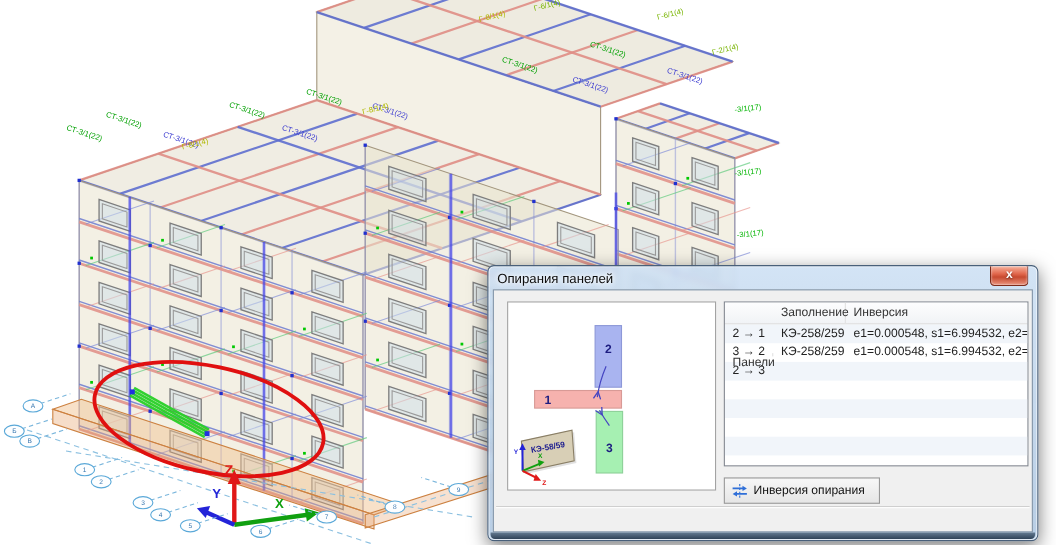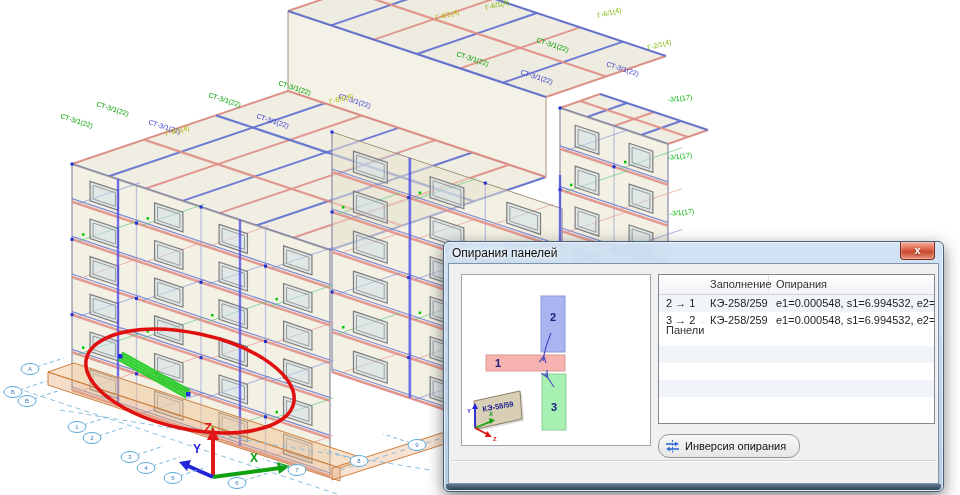--- a/index.html
+++ b/index.html
@@ -41,21 +41,21 @@
   .th:nth-child(2){width:66px;text-align:center;}
   .th:nth-child(3){flex:1;border-right:none;}
   .trow{display:flex;height:17px;line-height:17px;}
   .trow.alt{background:#f1f5fa;align-items:center;}
   .td{padding:0 0 0 7px;white-space:nowrap;overflow:hidden;}
   .td:nth-child(1){width:44px;}
   .td:nth-child(2){width:66px;}
   .td:nth-child(3){flex:1;}
 
   .invertbtn{position:absolute;left:209px;top:170px;width:142px;height:24px;
-          border:1px solid #989898;border-radius:11px;
+          border:1px solid #989898;border-radius:0;
           background:linear-gradient(#f7f7f7,#e6e6e6);
           font-size:11px;color:#111;display:flex;align-items:center;gap:5px;
           padding:0 6px;cursor:pointer;font-family:"Liberation Sans",sans-serif;}
   .groove{position:absolute;left:2px;right:2px;top:196px;height:2px;
           border-top:1px solid #cfcfcf;border-bottom:1px solid #fff;}
 </style>
 </head>
 <body>
 
 <div class="stage">
@@ -506,32 +506,37 @@
               <text x="31" y="166" font-size="6" font-weight="bold" fill="#e01818">Z</text>
             </g>
           </g>
         </svg>
       </div>
 
       <div class="tablebox">
         <div class="thead">
           <div class="th">Панели</div>
           <div class="th">Заполнение</div>
-          <div class="th">Опирания</div>
+          <div class="th">Инверсия</div>
         </div>
         <div id="tbody">
             <div class="trow alt">
               <div class="td">2 → 1</div>
               <div class="td">КЭ-258/259</div>
               <div class="td">e1=0.000548, s1=6.994532, e2=0.0...</div>
             </div>
             <div class="trow">
               <div class="td">3 → 2</div>
               <div class="td">КЭ-258/259</div>
               <div class="td">e1=0.000548, s1=6.994532, e2=0.0...</div>
+            </div>
+            <div class="trow alt">
+              <div class="td">2 → 3</div>
+              <div class="td"></div>
+              <div class="td"></div>
             </div>
             <div class="trow">
               <div class="td"></div>
               <div class="td"></div>
               <div class="td"></div>
             </div>
             <div class="trow alt">
               <div class="td"></div>
               <div class="td"></div>
               <div class="td"></div>

